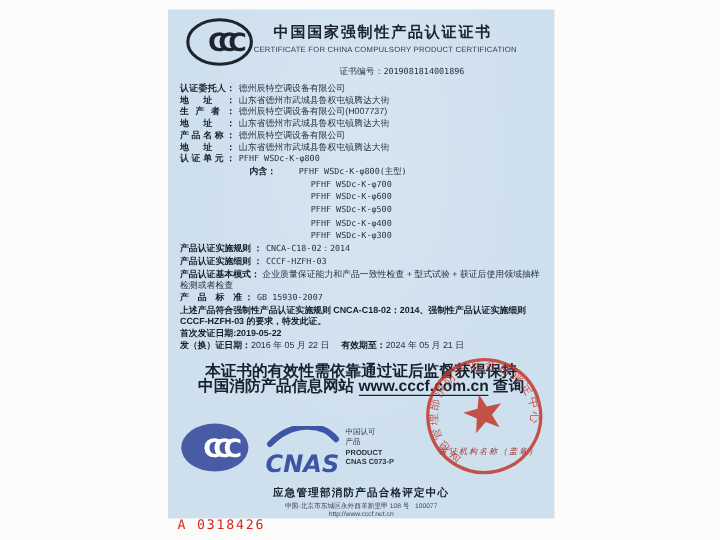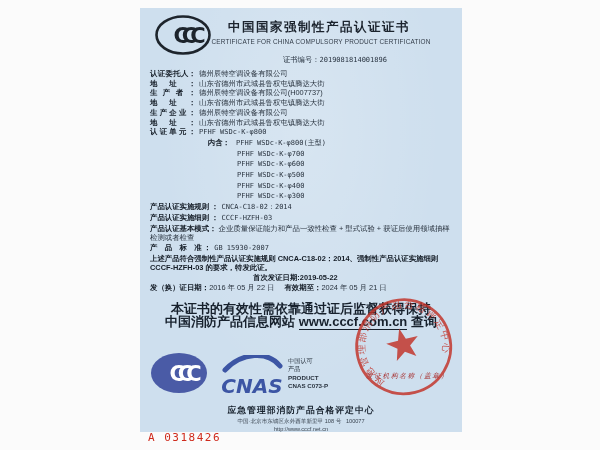--- a/index.html
+++ b/index.html
@@ -15,26 +15,26 @@
           font-size:6.4px;letter-spacing:.2px;color:#313b47}
   .cert-no{position:absolute;left:143px;top:47px;font-size:7.3px;color:#283340;white-space:nowrap}
   
   .doc{position:absolute;left:10px;top:61px;width:303px;font-size:7.4px;line-height:9.7px;color:#29333f}
   .row{white-space:nowrap}
   .lbl{display:inline-block;width:46px;font-weight:bold;color:#141c26;
        text-align:justify;text-align-last:justify;vertical-align:top}
   .val{padding-left:3px}
   .code{font-family:"DejaVu Sans Mono",monospace;font-size:7px}
   .model-first .model-lbl{display:inline-block;width:80px;text-align:right;font-weight:bold;color:#141c26}
-  .model-item{margin-left:87px}
-  .model-first .model-item{margin-left:6px;display:inline}
+  .model-item{margin-left:109px}
+  .model-first .model-item{margin-left:19px;display:inline}
   .rule-lbl{font-weight:bold;color:#141c26}
   .para{white-space:normal}
   .statement{white-space:normal;font-weight:bold;color:#141c26}
-  .first-issue{font-weight:bold;color:#141c26;margin-left:103px}
+  .first-issue{font-weight:bold;color:#141c26;}
   .date-lbl{font-weight:bold;color:#141c26}
   .gap{display:inline-block;width:10px}
   
   .notices{position:absolute;left:0;top:294px;width:100%;text-align:center;font-size:13px;
            font-weight:bold;line-height:13.2px;color:#17212d}
   .u{border-bottom:.8px solid #17212d}
   
   .ccc-top{position:absolute;left:14px;top:6px}
   .ccc-bottom{position:absolute;left:10px;top:344px}
   .cnas{position:absolute;left:80px;top:347px}
@@ -66,21 +66,21 @@
 
   <div class="hdr-title">中国国家强制性产品认证证书</div>
   <div class="hdr-en">CERTIFICATE FOR CHINA COMPULSORY PRODUCT CERTIFICATION</div>
   <div class="cert-no"><span>证书编号：</span><span class="code">2019081814001896</span></div>
 
   <div class="doc">
     <div class="row"><span class="lbl">认证委托人：</span><span class="val">德州辰特空调设备有限公司</span></div>
     <div class="row"><span class="lbl">地址：</span><span class="val">山东省德州市武城县鲁权屯镇腾达大街</span></div>
     <div class="row"><span class="lbl">生产者：</span><span class="val">德州辰特空调设备有限公司(H007737)</span></div>
     <div class="row"><span class="lbl">地址：</span><span class="val">山东省德州市武城县鲁权屯镇腾达大街</span></div>
-    <div class="row"><span class="lbl">生产企业：</span><span class="val">德州辰特空调设备有限公司</span></div>
+    <div class="row"><span class="lbl">产品名称：</span><span class="val">德州辰特空调设备有限公司</span></div>
     <div class="row"><span class="lbl">地址：</span><span class="val">山东省德州市武城县鲁权屯镇腾达大街</span></div>
     <div class="row"><span class="lbl">认证单元：</span><span class="val code">PFHF WSDc-K-φ800</span></div>
 
     <div class="row model-first">
       <span class="model-lbl">内含：</span><span class="model-item code">PFHF WSDc-K-φ800(主型)</span>
     </div>
     <div class="row"><span class="model-item code">PFHF WSDc-K-φ700</span></div>
     <div class="row"><span class="model-item code">PFHF WSDc-K-φ600</span></div>
     <div class="row"><span class="model-item code">PFHF WSDc-K-φ500</span></div>
     <div class="row"><span class="model-item code">PFHF WSDc-K-φ400</span></div>

